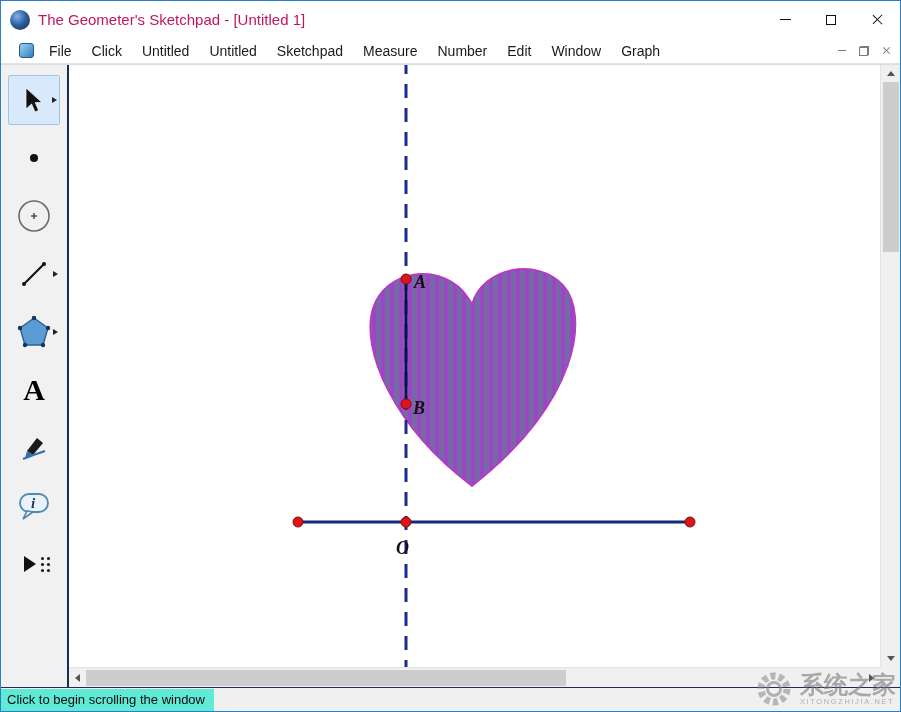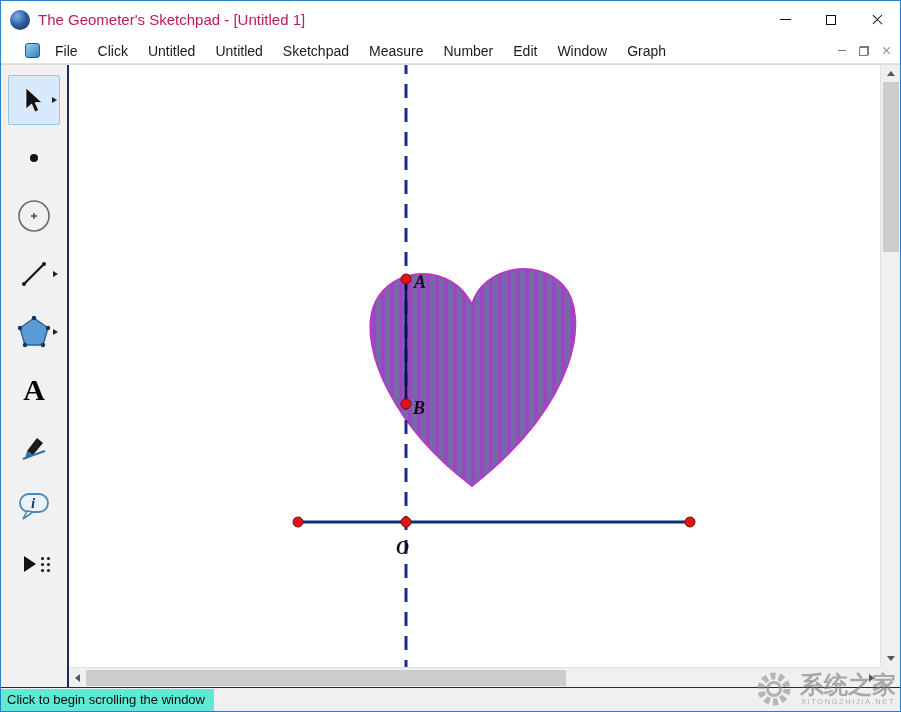--- a/index.html
+++ b/index.html
@@ -19,21 +19,21 @@
   .title-text { margin-left:8px; font-size:15px; color:#be185d; }
   .win-controls { margin-left:auto; display:flex; height:100%; }
   .win-btn { width:46px; height:100%; display:flex; align-items:center; justify-content:center; }
   .min-glyph { width:11px; height:1px; background:#111; }
   .max-glyph { width:10px; height:10px; border:1px solid #111; }
   .x-icon { position:relative; width:13px; height:13px; }
   .x-icon::before,.x-icon::after { content:""; position:absolute; left:6px; top:0; width:1.4px; height:13px; background:#111; }
   .x-icon::before { transform:rotate(45deg); }
   .x-icon::after { transform:rotate(-45deg); }
   
-  .menubar { height:26px; display:flex; align-items:center; background:#fff; padding-left:22px; border-bottom:1px solid #e3e3e3; }
+  .menubar { height:26px; display:flex; align-items:center; background:#fff; padding-left:16px; border-bottom:1px solid #e3e3e3; }
   .doc-icon { width:15px; height:15px; border-radius:3px; border:1px solid #1d5a8e;
     background:linear-gradient(135deg,#9fd0f0,#2f7fc0); margin:0 5px 0 2px; flex:0 0 auto; }
   .menu-item { font-size:14px; color:#1a1a1a; padding:4px 10px; cursor:default; }
   .mdi-controls { margin-left:auto; display:flex; align-items:center; gap:2px; padding-right:4px; }
   .mdi-btn { width:20px; height:18px; display:flex; align-items:center; justify-content:center; }
   .mdi-min { width:8px; height:1px; background:#7a7a7a; }
   .mdi-restore { position:relative; width:10px; height:10px; }
   .mdi-restore::before { content:""; position:absolute; right:0; top:0; width:7px; height:7px; border:1px solid #7a7a7a; }
   .mdi-restore::after { content:""; position:absolute; left:0; bottom:0; width:7px; height:7px; border:1px solid #7a7a7a; background:#fff; }
   .mdi-x { position:relative; width:9px; height:9px; }
@@ -72,21 +72,21 @@
   .vtrack { flex:1; position:relative; }
   .vthumb { position:absolute; top:0; left:2px; width:16px; height:170px; background:#cdcdcd; }
   .htrack { flex:1; position:relative; }
   .hthumb { position:absolute; left:0; top:2px; height:16px; width:480px; background:#cdcdcd; }
   .corner { width:20px; height:20px; background:#f0f0f0; }
   
   .statusbar { height:24px; background:#f0f0f0; border-top:1px solid #1d2b55; display:flex; align-items:center; }
   .status-msg { font-size:13px; color:#0b0b0b; background:#5eead4; padding:3px 9px 4px 6px; }
   
   .watermark { position:absolute; right:4px; bottom:1px; z-index:30; display:flex; align-items:center; gap:5px; pointer-events:none; }
-  .wm-texts { display:flex; flex-direction:column; align-items:center; }
+  .wm-texts { display:flex; flex-direction:column; align-items:flex-start; }
   .wm-title { font-size:24px; font-weight:bold; color:rgba(120,120,120,0.6); line-height:1.05; }
   .wm-sub { font-size:7.5px; letter-spacing:1.6px; color:rgba(120,120,120,0.55); }
 </style>
 </head>
 <body>
 
 <div class="window">
 
   <div class="titlebar">
     <div class="app-icon"></div>

